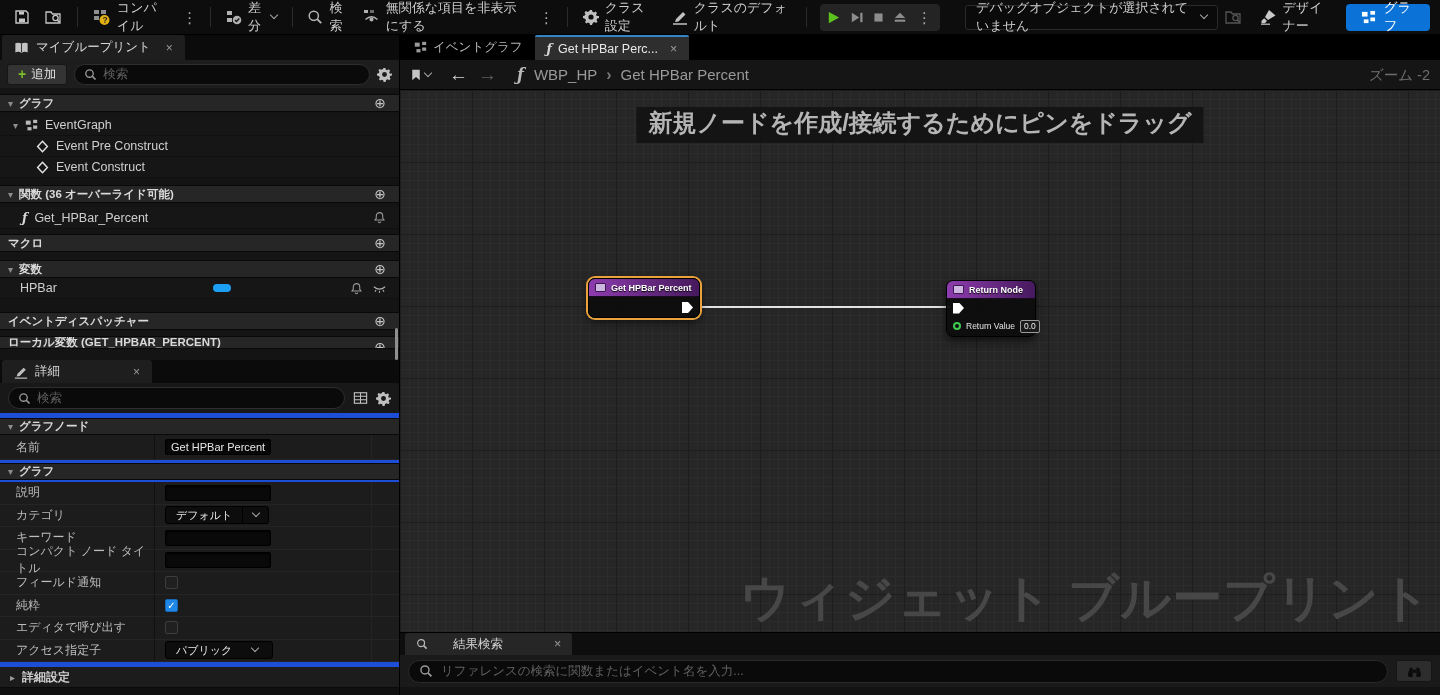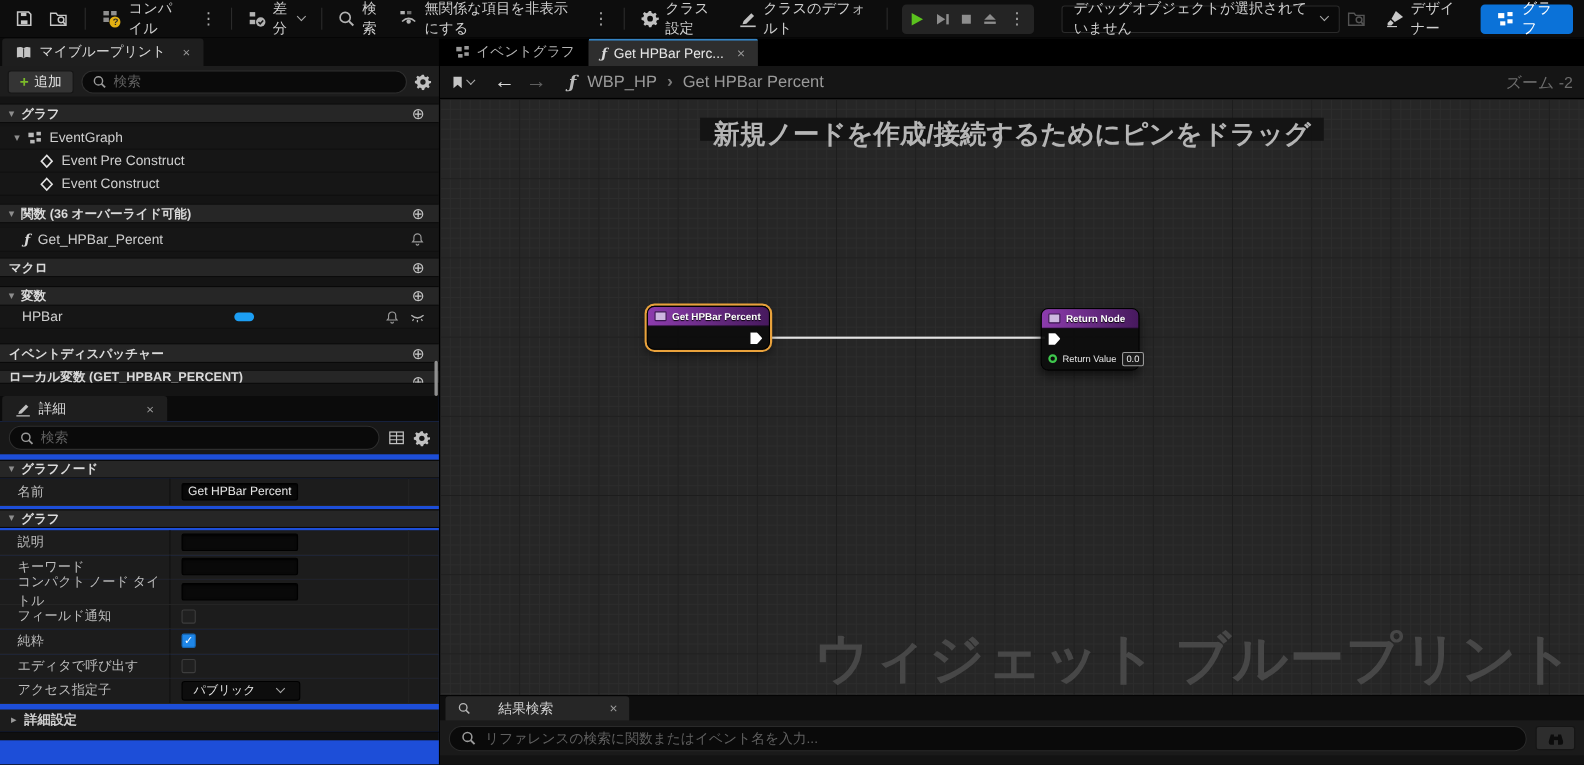--- a/index.html
+++ b/index.html
@@ -82,21 +82,21 @@
   .navarrow{font-size:19px;font-weight:bold;color:#d8d8d8;line-height:1}
   .navarrow.dim{color:#5f5f5f}
   .crumb{font-size:15px;color:#9a9a9a;display:flex;align-items:center;gap:9px}
   .crumb .sep{color:#7a7a7a;font-size:16px;font-weight:bold}
   .zoomlbl{position:absolute;right:10px;top:6px;font-size:14.5px;color:#6d6d6d}
   .gcanvas{position:absolute;top:55px;left:0;right:0;height:542px;background-color:#262626;overflow:hidden;
     background-image:
       linear-gradient(#1d1d1d 1px,transparent 1px),linear-gradient(90deg,#1d1d1d 1px,transparent 1px),
       linear-gradient(#2c2c2c 1px,transparent 1px),linear-gradient(90deg,#2c2c2c 1px,transparent 1px);
     background-size:72px 72px,72px 72px,9px 9px,9px 9px}
-  .hintbanner{position:absolute;top:17px;left:50%;transform:translateX(-50%);height:21px;line-height:32px;
+  .hintbanner{position:absolute;top:17px;left:50%;transform:translateX(-50%);height:36px;line-height:32px;
     background:rgba(18,18,18,.92);color:#b5b5b5;font-size:24px;font-weight:bold;padding:0 12px;white-space:nowrap}
   .watermark{position:absolute;right:8px;bottom:0;font-size:50px;font-weight:bold;color:#474747;white-space:nowrap;letter-spacing:1px}
   .wire{position:absolute;left:300px;top:216px;width:250px;height:2px;background:#e2e2e2}
   .node{position:absolute;background:rgba(13,13,13,.95);border:1px solid #000;border-radius:7px;
     box-shadow:0 4px 9px rgba(0,0,0,.55)}
   .node.selected{box-shadow:0 0 0 2px #e9a23c,0 4px 10px rgba(0,0,0,.6)}
   .nhead{height:18px;border-radius:6px 6px 0 0;background:linear-gradient(90deg,#8d3cae 0%,#5a2473 70%,#47195e 100%);
     display:flex;align-items:center;gap:5px;padding:0 6px;border-bottom:1px solid #1a0a22}
   .nicon{width:11px;height:9px;background:#cdb7e0;border:1px solid #3c1752;border-radius:1px;flex:none}
   .ntitle{font-size:9px;font-weight:bold;color:#fff;text-shadow:0 1px 1px #000;white-space:nowrap}
@@ -449,20 +449,32 @@
         <span>グラフ</span>
       </div>
       <div class="drow" style="margin-top:2px">
         <div class="lab">説明</div>
         <div class="val">
             <input class="tinput" style="">
           </div>
         <div class="rst"></div>
       </div>
       <div class="drow">
+        <div class="lab">カテゴリ</div>
+        <div class="val">
+          <div class="combo">
+            <span class="ctext">デフォルト</span>
+            <span class="cchev">
+                <span class="chvd"></span>
+              </span>
+          </div>
+        </div>
+        <div class="rst"></div>
+      </div>
+      <div class="drow">
         <div class="lab">キーワード</div>
         <div class="val">
             <input class="tinput" style="">
           </div>
         <div class="rst"></div>
       </div>
       <div class="drow">
         <div class="lab">コンパクト ノード タイトル</div>
         <div class="val">
             <input class="tinput" style="">

